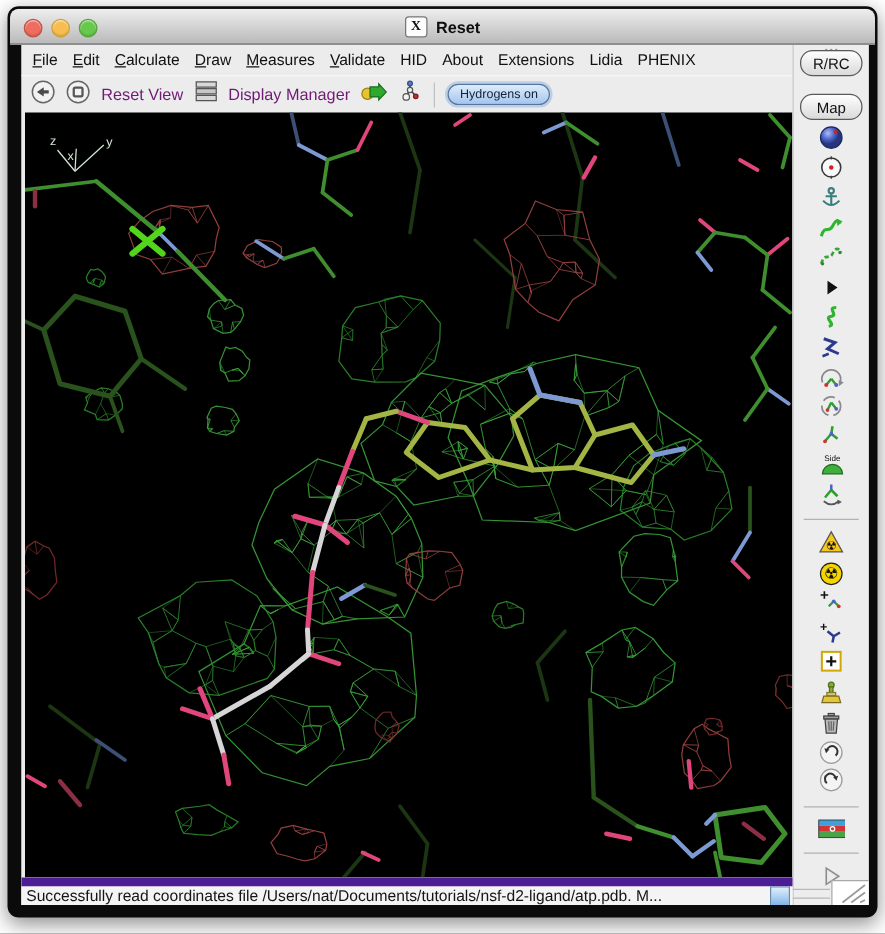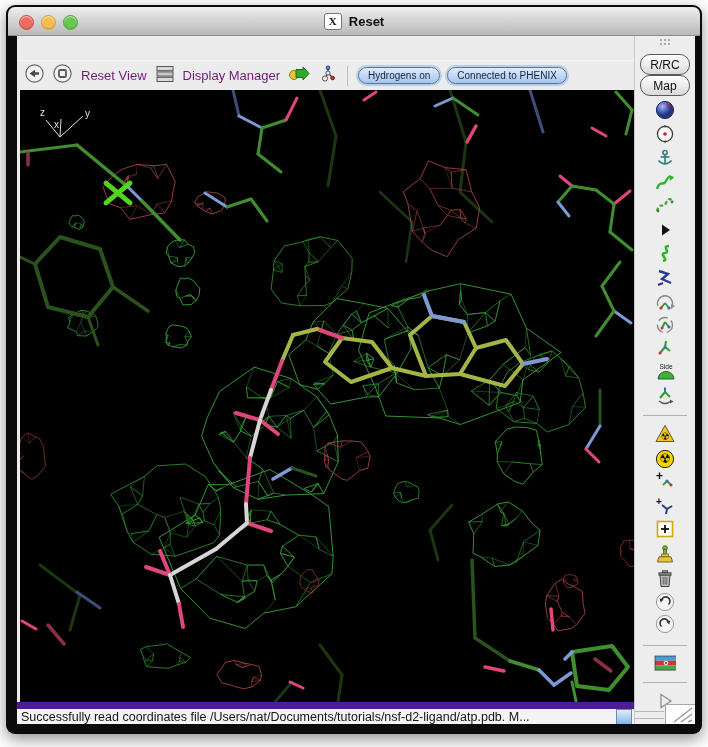--- a/index.html
+++ b/index.html
@@ -43,20 +43,33 @@
       <div class="light green"></div>
     </div>
     <div class="title-center">
       <div class="xicon">X</div>
       <div class="title-text">Reset</div>
     </div>
   </div>
 
   <div class="content">
 
+    <div class="menubar">
+      <span class="menu-item u1">File</span>
+      <span class="menu-item u1">Edit</span>
+      <span class="menu-item u1">Calculate</span>
+      <span class="menu-item u1">Draw</span>
+      <span class="menu-item u1">Measures</span>
+      <span class="menu-item u1">Validate</span>
+      <span class="menu-item">HID</span>
+      <span class="menu-item">About</span>
+      <span class="menu-item">Extensions</span>
+      <span class="menu-item">Lidia</span>
+      <span class="menu-item">PHENIX</span>
+    </div>
 
     <div class="toolbar">
       <span><svg width="21" height="21">
             <circle cx="10.5" cy="10.5" r="8.6" fill="#f2f2f2" stroke="#666" stroke-width="1.2"></circle>
             <polygon points="5.5,10.5 11,6.8 11,9.2 15,9.2 15,11.8 11,11.8 11,14.2" fill="#4a4a4a"></polygon>
           </svg></span>
       <span><svg width="21" height="21">
             <circle cx="10.5" cy="10.5" r="8.6" fill="#f2f2f2" stroke="#666" stroke-width="1.2"></circle>
             <rect x="7" y="7" width="7" height="7" rx="1.2" fill="none" stroke="#555" stroke-width="1.8"></rect>
           </svg></span>
@@ -75,21 +88,20 @@
             <line x1="7" y1="14" x2="10" y2="9" stroke="#444" stroke-width="1.4"></line>
             <line x1="10" y1="9" x2="14" y2="13" stroke="#444" stroke-width="1.4"></line>
             <line x1="10" y1="9" x2="10" y2="5" stroke="#444" stroke-width="1.4"></line>
             <circle cx="7" cy="14.5" r="2.6" fill="#f2f2f2" stroke="#555"></circle>
             <circle cx="10" cy="9" r="2.1" fill="#f2f2f2" stroke="#555"></circle>
             <circle cx="10" cy="3.8" r="1.9" fill="#5b79c8" stroke="#33508f"></circle>
             <circle cx="14.6" cy="14" r="1.8" fill="#c03030" stroke="#7c1d1d"></circle>
           </svg></span>
       <span class="tsep"></span>
       <span class="pill">Hydrogens on</span>
-      <span class="pill">Connected to PHENIX</span>
     </div>
 
     <div class="canvas-wrap">
       <svg id="scene" width="614" height="612" viewBox="0 0 614 612">
           <polyline points="300,0 316,46" fill="none" stroke="#1c3512" stroke-width="3" stroke-linecap="round" stroke-linejoin="round"></polyline>
           <polyline points="316,46 308,96" fill="none" stroke="#1c3512" stroke-width="3" stroke-linecap="round" stroke-linejoin="round"></polyline>
           <polyline points="430,0 446,52" fill="none" stroke="#1c3512" stroke-width="3" stroke-linecap="round" stroke-linejoin="round"></polyline>
           <polyline points="446,52 440,102" fill="none" stroke="#1c3512" stroke-width="3" stroke-linecap="round" stroke-linejoin="round"></polyline>
           <polyline points="440,102 472,132" fill="none" stroke="#1c3512" stroke-width="3" stroke-linecap="round" stroke-linejoin="round"></polyline>
           <polyline points="360,102 392,132" fill="none" stroke="#1c3512" stroke-width="2.5" stroke-linecap="round" stroke-linejoin="round"></polyline>
@@ -1171,21 +1183,21 @@
             <g fill="#969696">
               <circle cx="3" cy="2" r="1"></circle>
               <circle cx="7" cy="2" r="1"></circle>
               <circle cx="11" cy="2" r="1"></circle>
               <circle cx="3" cy="6" r="1"></circle>
               <circle cx="7" cy="6" r="1"></circle>
               <circle cx="11" cy="6" r="1"></circle>
             </g>
           </svg>
         </div>
-      <div class="rp-btn" style="top:18px">R/RC</div>
+      <div class="rp-btn" style="top:4px">R/RC</div>
       <div class="rp-btn" style="top:39px">Map</div>
 
       <div class="ricon" style="top:63px">
           <svg width="22" height="22">
             <defs>
               <radialGradient id="sg" cx="35%" cy="30%">
                 <stop offset="0%" stop-color="#aebdf0"></stop>
                 <stop offset="60%" stop-color="#4b63c8"></stop>
                 <stop offset="100%" stop-color="#26367c"></stop>
               </radialGradient>

